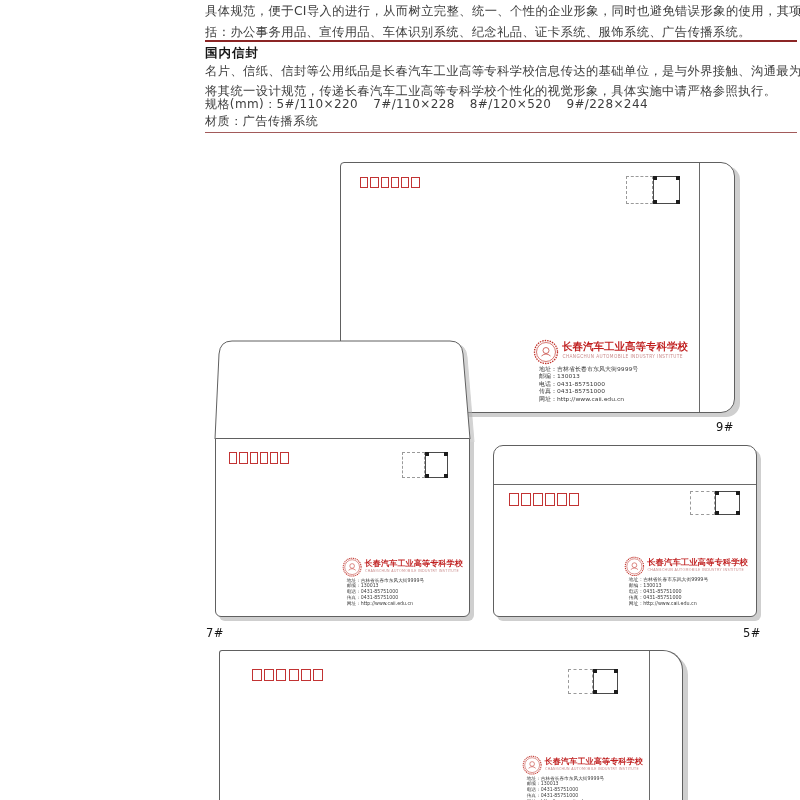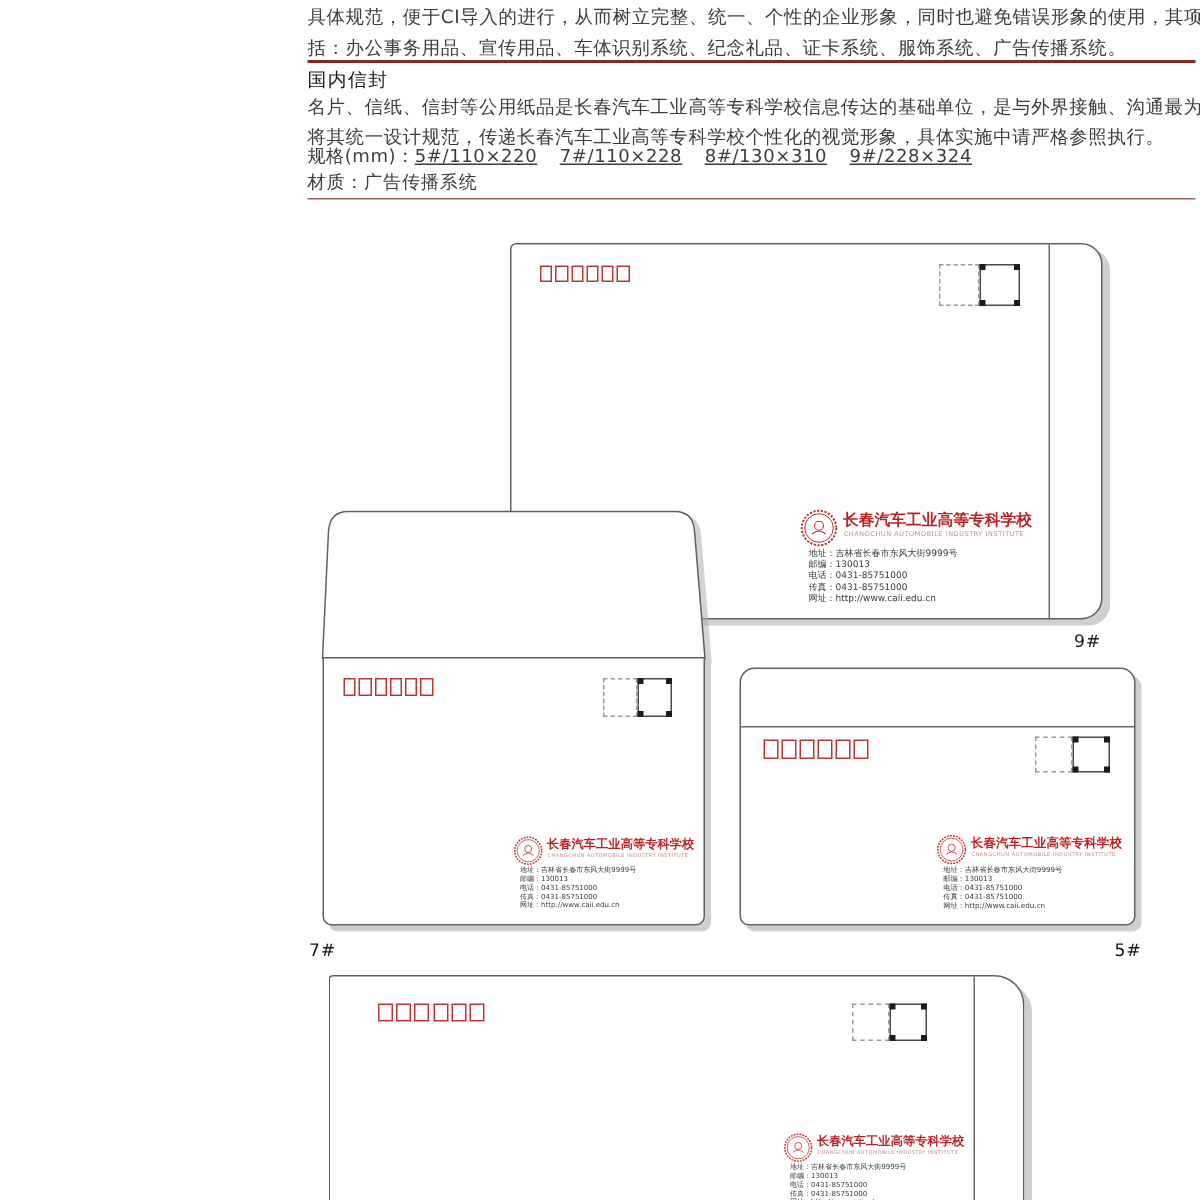--- a/index.html
+++ b/index.html
@@ -5,23 +5,23 @@
   html,body{margin:0;padding:0;background:#fff;}
   .page{position:relative;width:800px;height:800px;background:#fff;overflow:hidden;
         font-family:"DejaVu Sans",sans-serif;color:#3d3d3d;}
   
   .content{position:absolute;left:205px;top:0;width:592px;}
   .para{position:absolute;left:0;font-size:12.3px;line-height:21px;letter-spacing:0.4px;color:#3d3d3d;}
   .para span{display:block;white-space:nowrap;}
   .rule{position:absolute;left:0;width:592px;}
   .rule1{top:40px;height:2px;background:#8b2525;}
   .rule2{top:132px;height:1px;background:#a25a5a;}
-  .heading{position:absolute;left:0;top:45px;font-size:12.5px;font-weight:normal;color:#161616;letter-spacing:1px;}
+  .heading{position:absolute;left:0;top:45px;font-size:12.5px;font-weight:bold;color:#161616;letter-spacing:1px;}
   .specline{position:absolute;left:0;top:96px;font-size:12px;letter-spacing:0.4px;color:#3d3d3d;white-space:nowrap;}
-  .specline .spec{margin-right:15px;text-decoration:underline;}
+  .specline .spec{margin-right:15px;}
   .specline .spec:first-of-type{margin-right:26px;}
   .material{position:absolute;left:0;top:113px;font-size:12px;letter-spacing:0.6px;color:#3d3d3d;}
   
   .env{position:absolute;background:#fff;border:1px solid #606060;box-sizing:border-box;}
   .env9{left:340px;top:162px;width:395px;height:251px;border-radius:4px 14px 14px 4px;
         box-shadow:5px 4px 0 #cfcfcf;}
   .env8{left:219px;top:650px;width:464px;height:160px;border-radius:3px 20px 0 0;
         box-shadow:5px 5px 0 #cfcfcf;border-bottom:none;}
   .env5{left:493px;top:445px;width:264px;height:172px;border-radius:10px 10px 6px 6px;
         box-shadow:4px 4px 0 #cfcfcf;}
@@ -78,21 +78,21 @@
       <span>具体规范，便于CI导入的进行，从而树立完整、统一、个性的企业形象，同时也避免错误形象的使用，其项目内容主要包</span>
       <span>括：办公事务用品、宣传用品、车体识别系统、纪念礼品、证卡系统、服饰系统、广告传播系统。</span>
     </div>
     <div class="rule rule1"></div>
     <div class="heading">国内信封</div>
     <div class="para" style="top:61px;line-height:20px">
       <span>名片、信纸、信封等公用纸品是长春汽车工业高等专科学校信息传达的基础单位，是与外界接触、沟通最为频繁的媒体，</span>
       <span>将其统一设计规范，传递长春汽车工业高等专科学校个性化的视觉形象，具体实施中请严格参照执行。</span>
     </div>
     <div class="specline">
-      <span>规格(mm)：</span><span class="spec">5#/110×220</span><span class="spec">7#/110×228</span><span class="spec">8#/130×310</span><span class="spec">9#/228×324</span>
+      <span>规格(mm)：</span><span class="spec">5#/110×220</span><span class="spec">7#/110×228</span><span class="spec">8#/120×520</span><span class="spec">9#/228×244</span>
     </div>
     <div class="material">材质：广告传播系统</div>
     <div class="rule rule2"></div>
   </div>
 
   <div class="env env9">
     <div class="seam"></div>
     <div class="pcrow">
       <span class="pc"></span>
         <span class="pc"></span>

